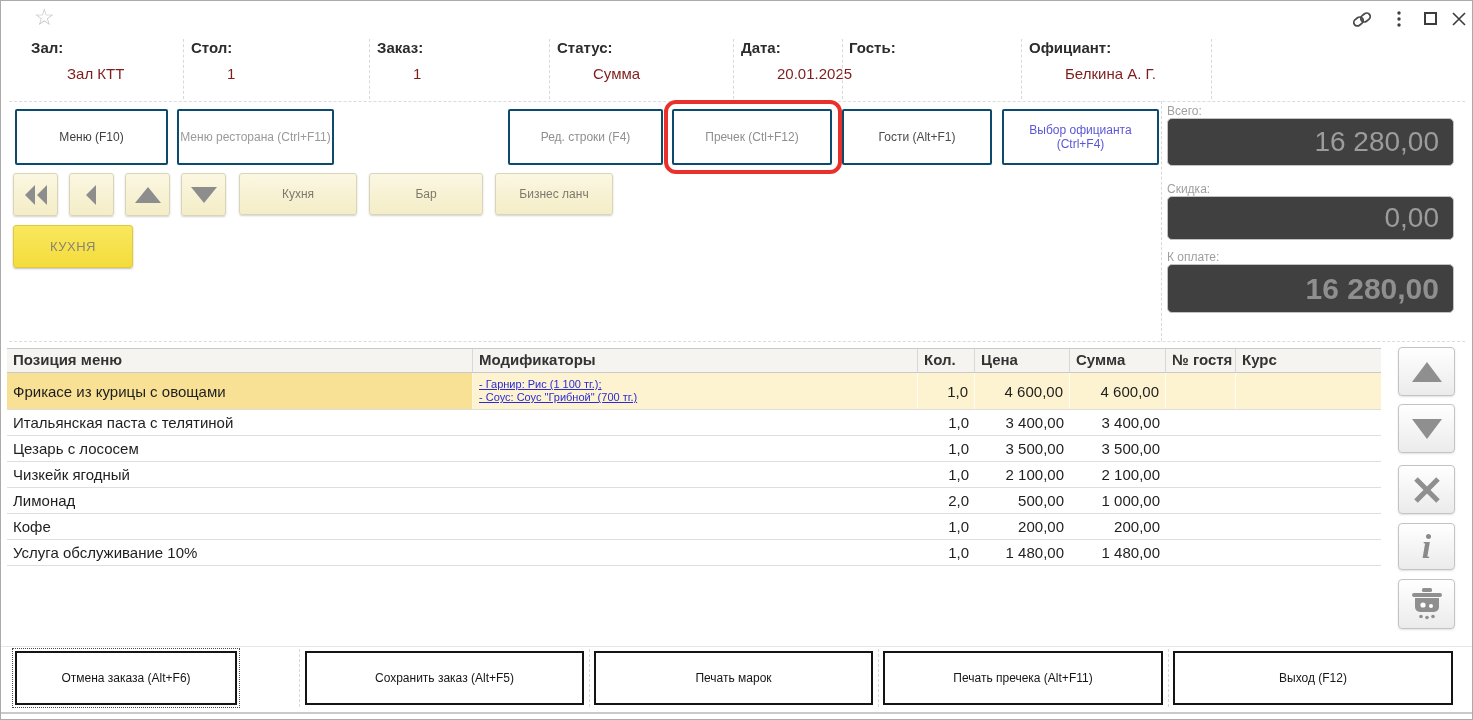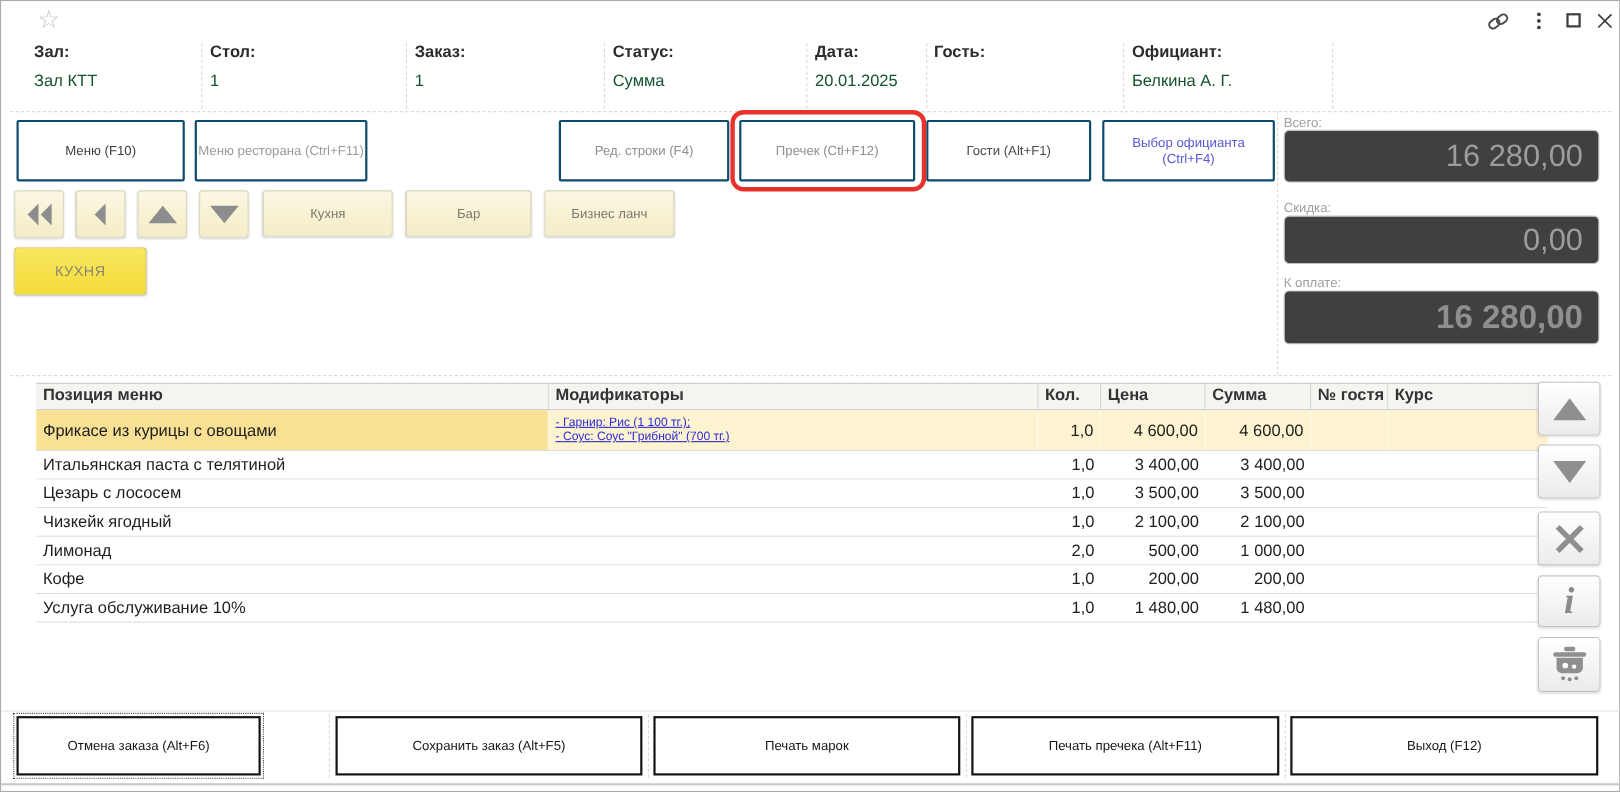--- a/index.html
+++ b/index.html
@@ -11,21 +11,21 @@
   }
   .abs { position:absolute; }
 
   
   .star { font-size:23px; color:#c3c3c3; line-height:1; cursor:pointer; }
   .winctl { display:flex; align-items:center; justify-content:center; cursor:pointer; background:none; border:none; }
   .maxbox { width:13px; height:13px; border:2px solid #3c3c3c; }
 
   
   .hf-label { font-size:15px; font-weight:bold; color:#2c2c2c; white-space:nowrap; }
-  .hf-value { font-size:15px; color:#14532d; white-space:nowrap; }
+  .hf-value { font-size:15px; color:#7f1d1d; white-space:nowrap;margin-left:36px; }
   .vsep { border-left:1px dashed #d8d8d8; width:0; }
   .hsep { border-top:1px dashed #dcdcdc; height:0; }
 
   
   .tbtn {
     position:absolute; top:108px; height:56px; background:#fff;
     border:2px solid #0c4a6e; border-radius:2px; font-size:12px;
     font-family:Liberation Sans, sans-serif; cursor:pointer;
     display:flex; align-items:center; justify-content:center; text-align:center;
   }
@@ -49,21 +49,21 @@
   }
   .cream .cat-label { font-size:12px; color:#7c7a6c; }
   .kitchen-active {
     background:linear-gradient(#f9e85e,#f4dc3b); border:1px solid #ddc83e;
     border-radius:3px; box-shadow:0 1px 2px rgba(0,0,0,.25); cursor:pointer;
     display:flex; align-items:center; justify-content:center;
     font-size:13px; color:#8a8471; letter-spacing:.5px;
   }
 
   
-  .order-table { position:absolute; left:32px; top:347px; width:1374px; }
+  .order-table { position:absolute; left:6px; top:347px; width:1374px; }
   .thead {
     display:flex; height:25px; background:#f5f4f1;
     border-top:1px solid #c9c9c9; border-bottom:1px solid #c9c9c9;
     font-weight:bold; font-size:15px; color:#333;
   }
   .thead > div { padding:2px 6px 0 6px; border-right:1px solid #d8d8d8; white-space:nowrap; overflow:hidden; }
   .thead > div:last-child { border-right:none; }
   .trow { display:flex; height:26px; border-bottom:1px solid #dedede; background:#fff; font-size:15px; color:#1e1e1e; cursor:default; }
   .trow.selected { height:37px; background:#fdf3d0; }
   .trow.selected > div { border-right:1px solid rgba(255,255,255,.75); }

